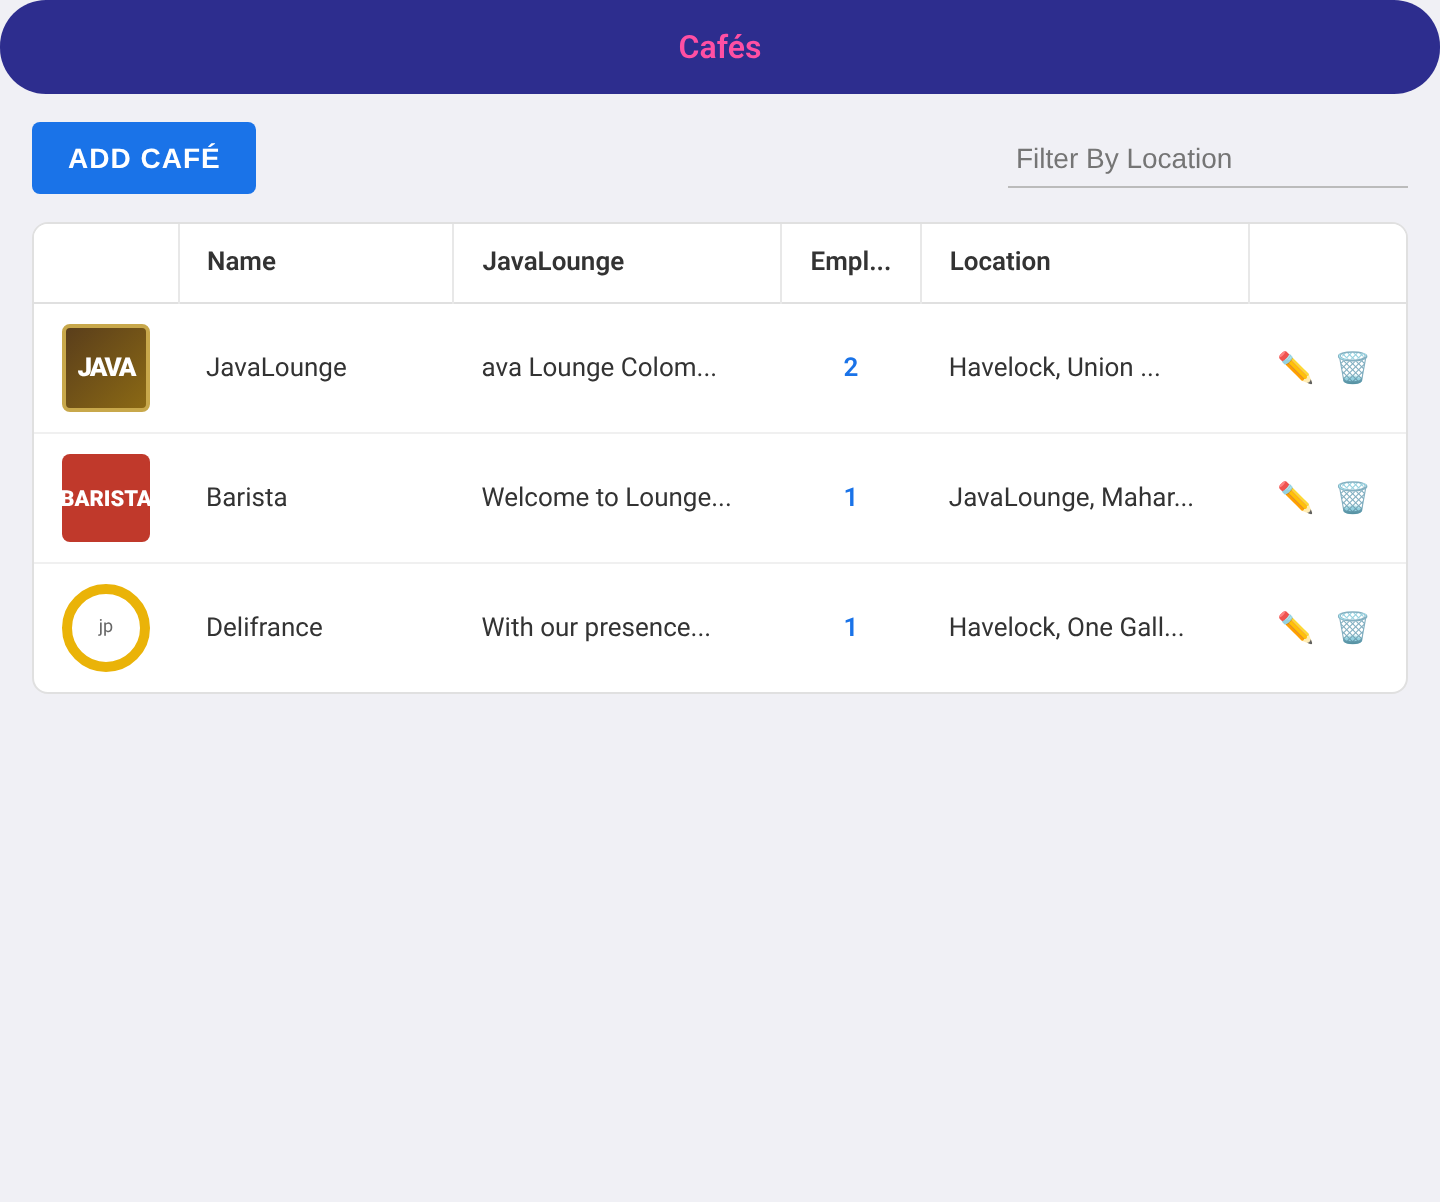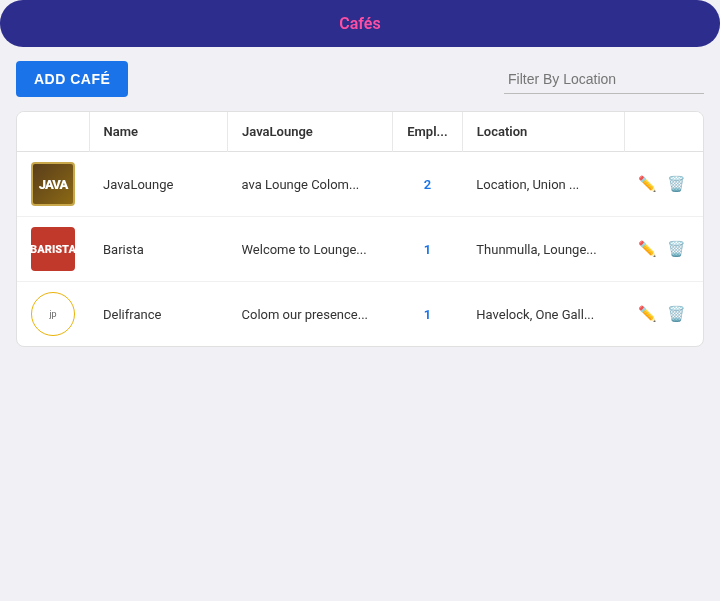--- a/index.html
+++ b/index.html
@@ -159,21 +159,21 @@
       background: #fff;
       color: #666;
       font-size: 9px;
       text-align: center;
       width: 44px;
       height: 44px;
       display: flex;
       align-items: center;
       justify-content: center;
       border-radius: 50%;
-      border: 1px solid #eab308;
+      border: 5px solid #eab308;
     }
     .action-icons {
       display: flex;
       gap: 10px;
       align-items: center;
     }
     .icon-edit {
       color: #1a73e8;
       cursor: pointer;
       font-size: 15px;
@@ -214,49 +214,49 @@
       </tr>
     </thead>
     <tbody id="table-body">
     <tr>
       <td>
             <div class="logo-java">JAVA</div>
           </td>
       <td>JavaLounge</td>
       <td>ava Lounge Colom...</td>
       <td class="col-empl">2</td>
-      <td>Location, Union ...</td>
+      <td>Havelock, Union ...</td>
       <td>
         <div class="action-icons">
           <span class="icon-edit" title="Edit">✏️</span>
           <span class="icon-delete" title="Delete">🗑️</span>
         </div>
       </td>
     </tr>
         <tr>
       <td>
             <div class="logo-barista">BARISTA</div>
           </td>
       <td>Barista</td>
       <td>Welcome to Lounge...</td>
       <td class="col-empl">1</td>
-      <td>Thunmulla, Lounge...</td>
+      <td>JavaLounge, Mahar...</td>
       <td>
         <div class="action-icons">
           <span class="icon-edit" title="Edit">✏️</span>
           <span class="icon-delete" title="Delete">🗑️</span>
         </div>
       </td>
     </tr>
         <tr>
       <td>
             <div class="logo-deli">jp</div>
           </td>
       <td>Delifrance</td>
-      <td>Colom our presence...</td>
+      <td>With our presence...</td>
       <td class="col-empl">1</td>
       <td>Havelock, One Gall...</td>
       <td>
         <div class="action-icons">
           <span class="icon-edit" title="Edit">✏️</span>
           <span class="icon-delete" title="Delete">🗑️</span>
         </div>
       </td>
     </tr>
       </tbody>

